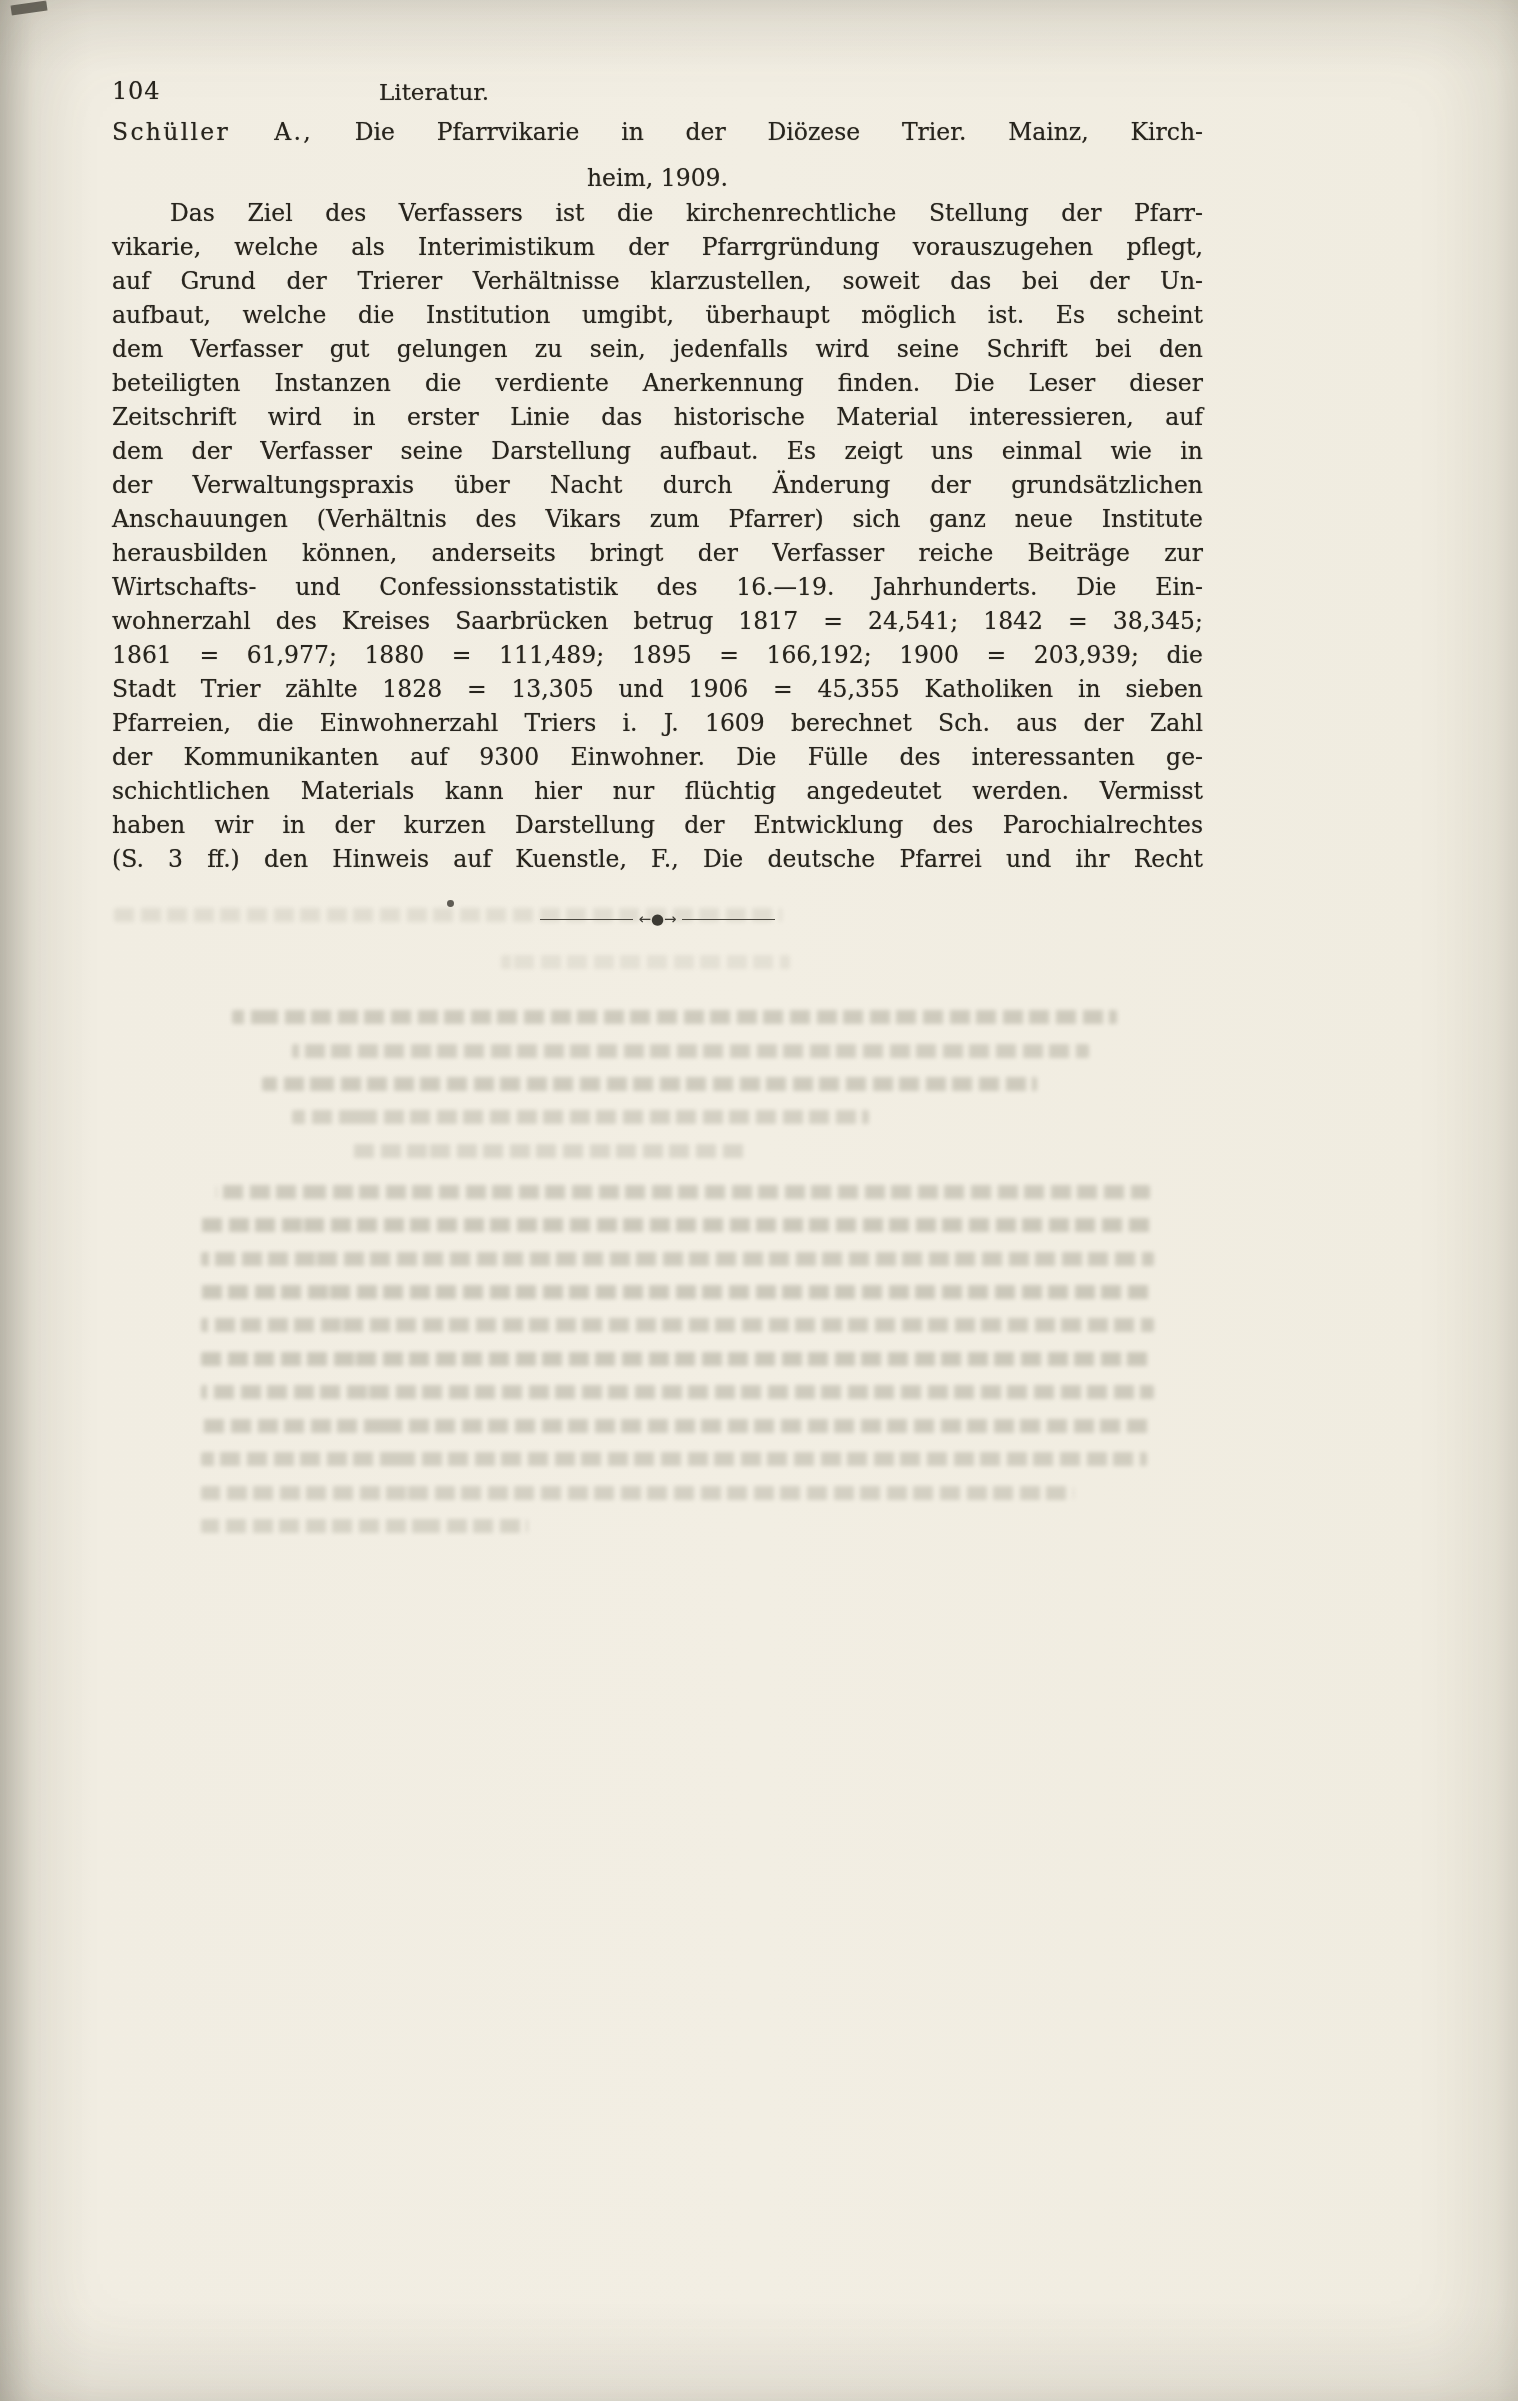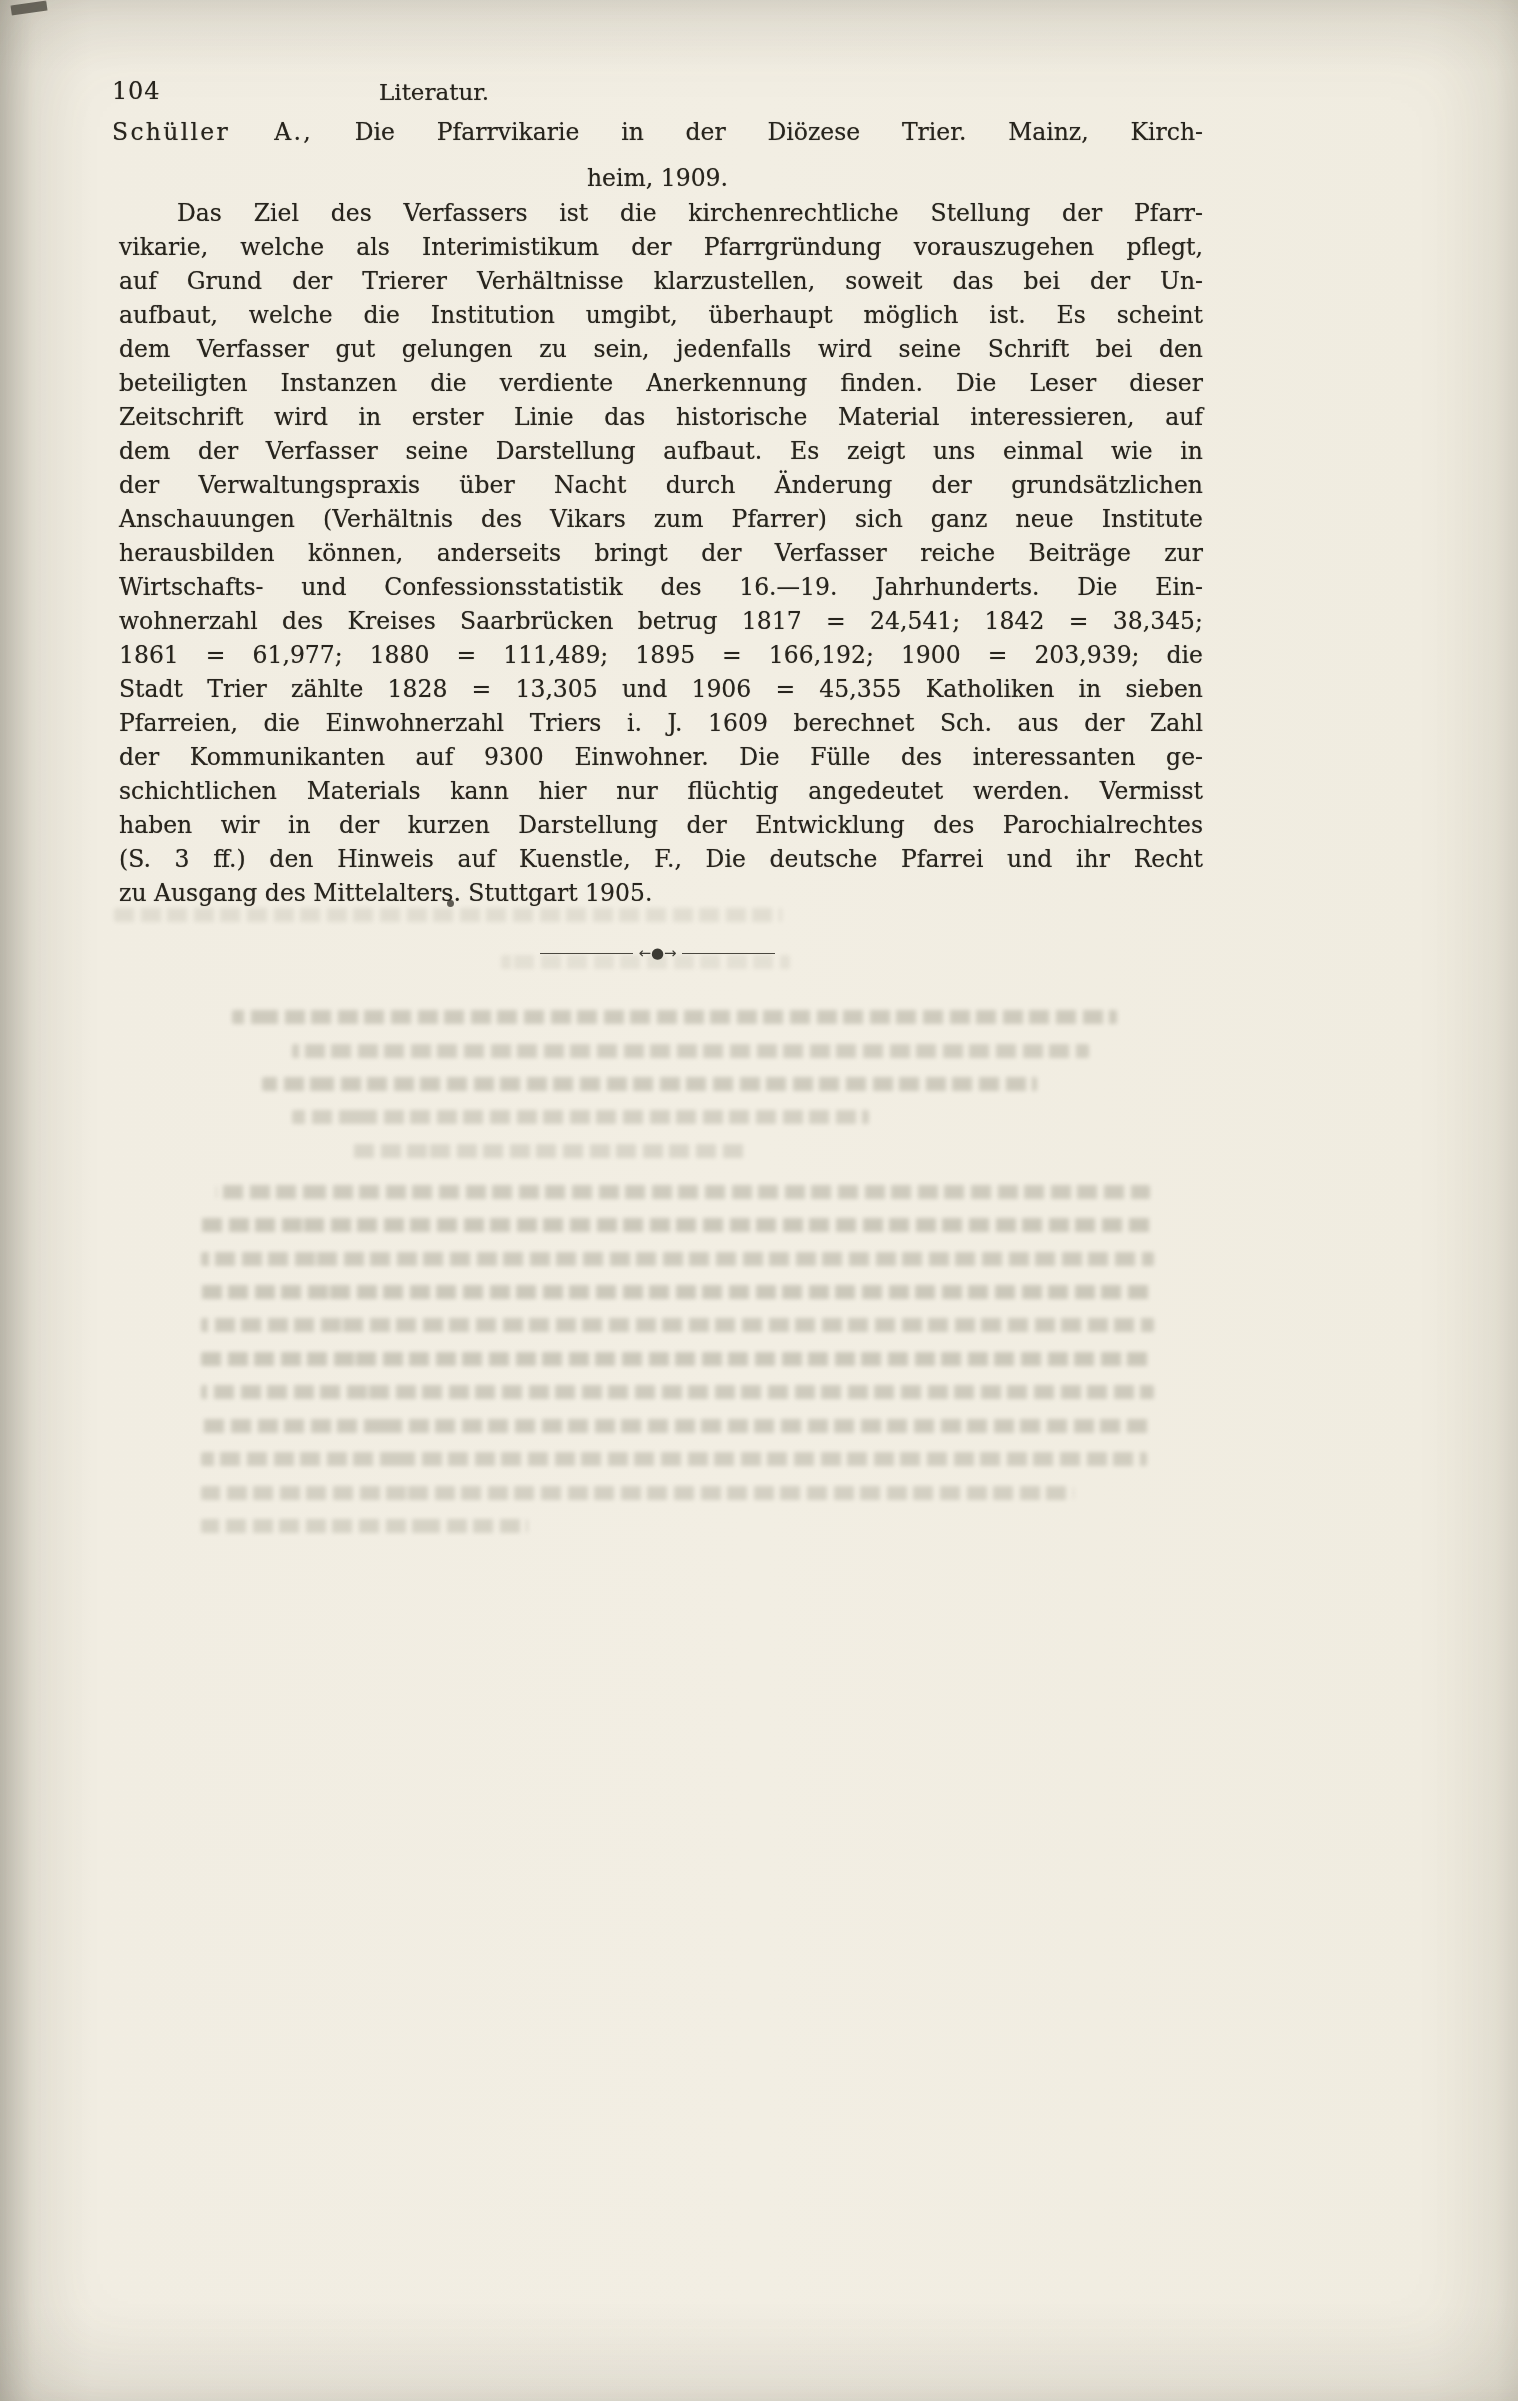--- a/index.html
+++ b/index.html
@@ -84,21 +84,20 @@
   .entry-line2 {
     text-align: center;
     margin-top: 12px;
   }
   .review {
     margin-top: 1.5px;
   }
   .review-line {
     text-align: justify;
     text-align-last: justify;
-    margin-left: 7px;
   }
   .review-line.first {
     text-indent: 58px;
   }
   .review-line.last {
     text-align-last: left;
   }
   
   .divider {
     margin: 36px auto 0 auto;
@@ -180,21 +179,20 @@
         <div class="review-line">herausbilden können, anderseits bringt der Verfasser reiche Beiträge zur</div>
         <div class="review-line">Wirtschafts- und Confessionsstatistik des 16.—19. Jahrhunderts. Die Ein-</div>
         <div class="review-line">wohnerzahl des Kreises Saarbrücken betrug 1817 = 24,541; 1842 = 38,345;</div>
         <div class="review-line">1861 = 61,977; 1880 = 111,489; 1895 = 166,192; 1900 = 203,939; die</div>
         <div class="review-line">Stadt Trier zählte 1828 = 13,305 und 1906 = 45,355 Katholiken in sieben</div>
         <div class="review-line">Pfarreien, die Einwohnerzahl Triers i. J. 1609 berechnet Sch. aus der Zahl</div>
         <div class="review-line">der Kommunikanten auf 9300 Einwohner. Die Fülle des interessanten ge-</div>
         <div class="review-line">schichtlichen Materials kann hier nur flüchtig angedeutet werden. Vermisst</div>
         <div class="review-line">haben wir in der kurzen Darstellung der Entwicklung des Parochialrechtes</div>
         <div class="review-line">(S. 3 ff.) den Hinweis auf Kuenstle, F., Die deutsche Pfarrei und ihr Recht</div>
-        <div class="review-line last">zu Ausgang des Mittelalters. Stuttgart 1905.</div>
       </div>
 
     <div class="divider">
       <span class="divider-line"></span>
       <span class="divider-ornament">←●→</span>
       <span class="divider-line"></span>
     </div>
 
   </div>
 

